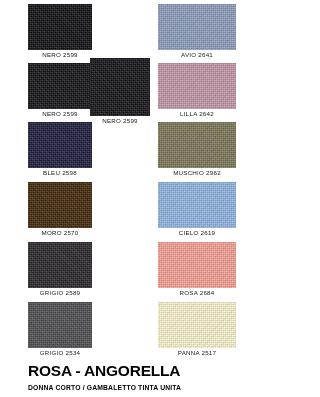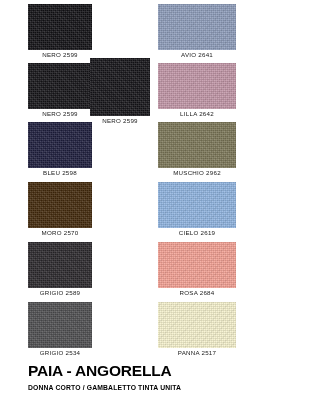--- a/index.html
+++ b/index.html
@@ -194,18 +194,18 @@
     </div>
 
     <div class="cell" style="top:302px">
       <div class="chip" style="background-color: rgb(246, 242, 205);"></div>
       <div class="caption">PANNA 2517</div>
     </div>
 
   </div>
 
   <div class="footer">
-    <div class="footer-title">PAIA - ANGORELLA</div>
+    <div class="footer-title">ROSA - ANGORELLA</div>
     <div class="footer-line l1">DONNA CORTO / GAMBALETTO TINTA UNITA</div>
     <div class="footer-line l2">SCATOLA A 6 PAIA. TG: UNICA 35/40</div>
   </div>
 
 </div>
 
 </body></html>

